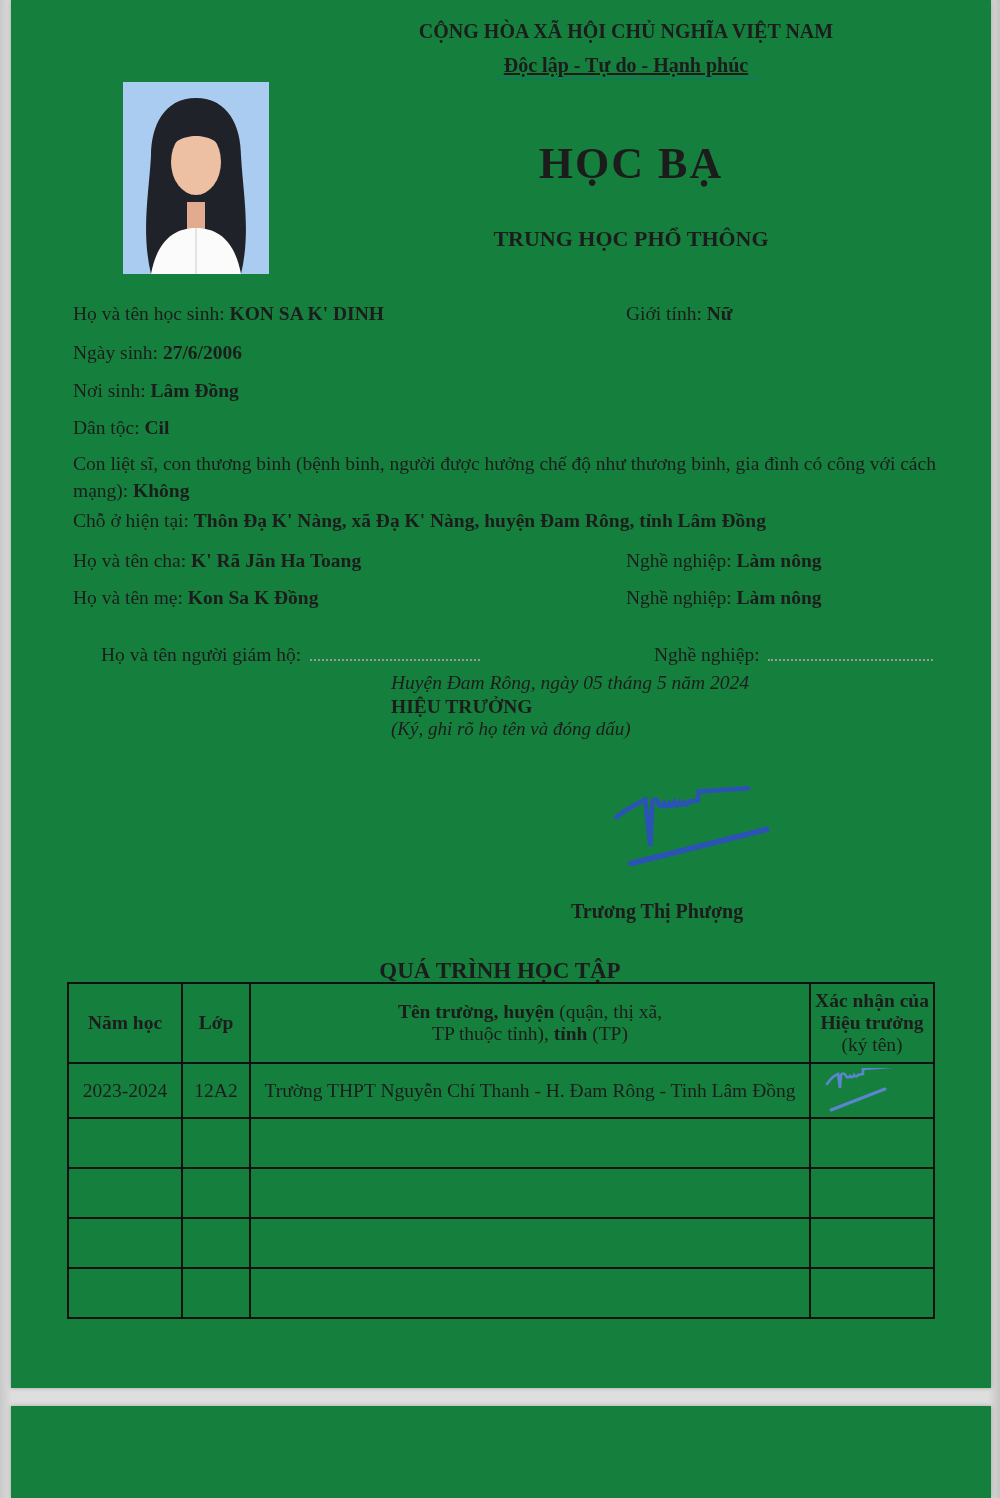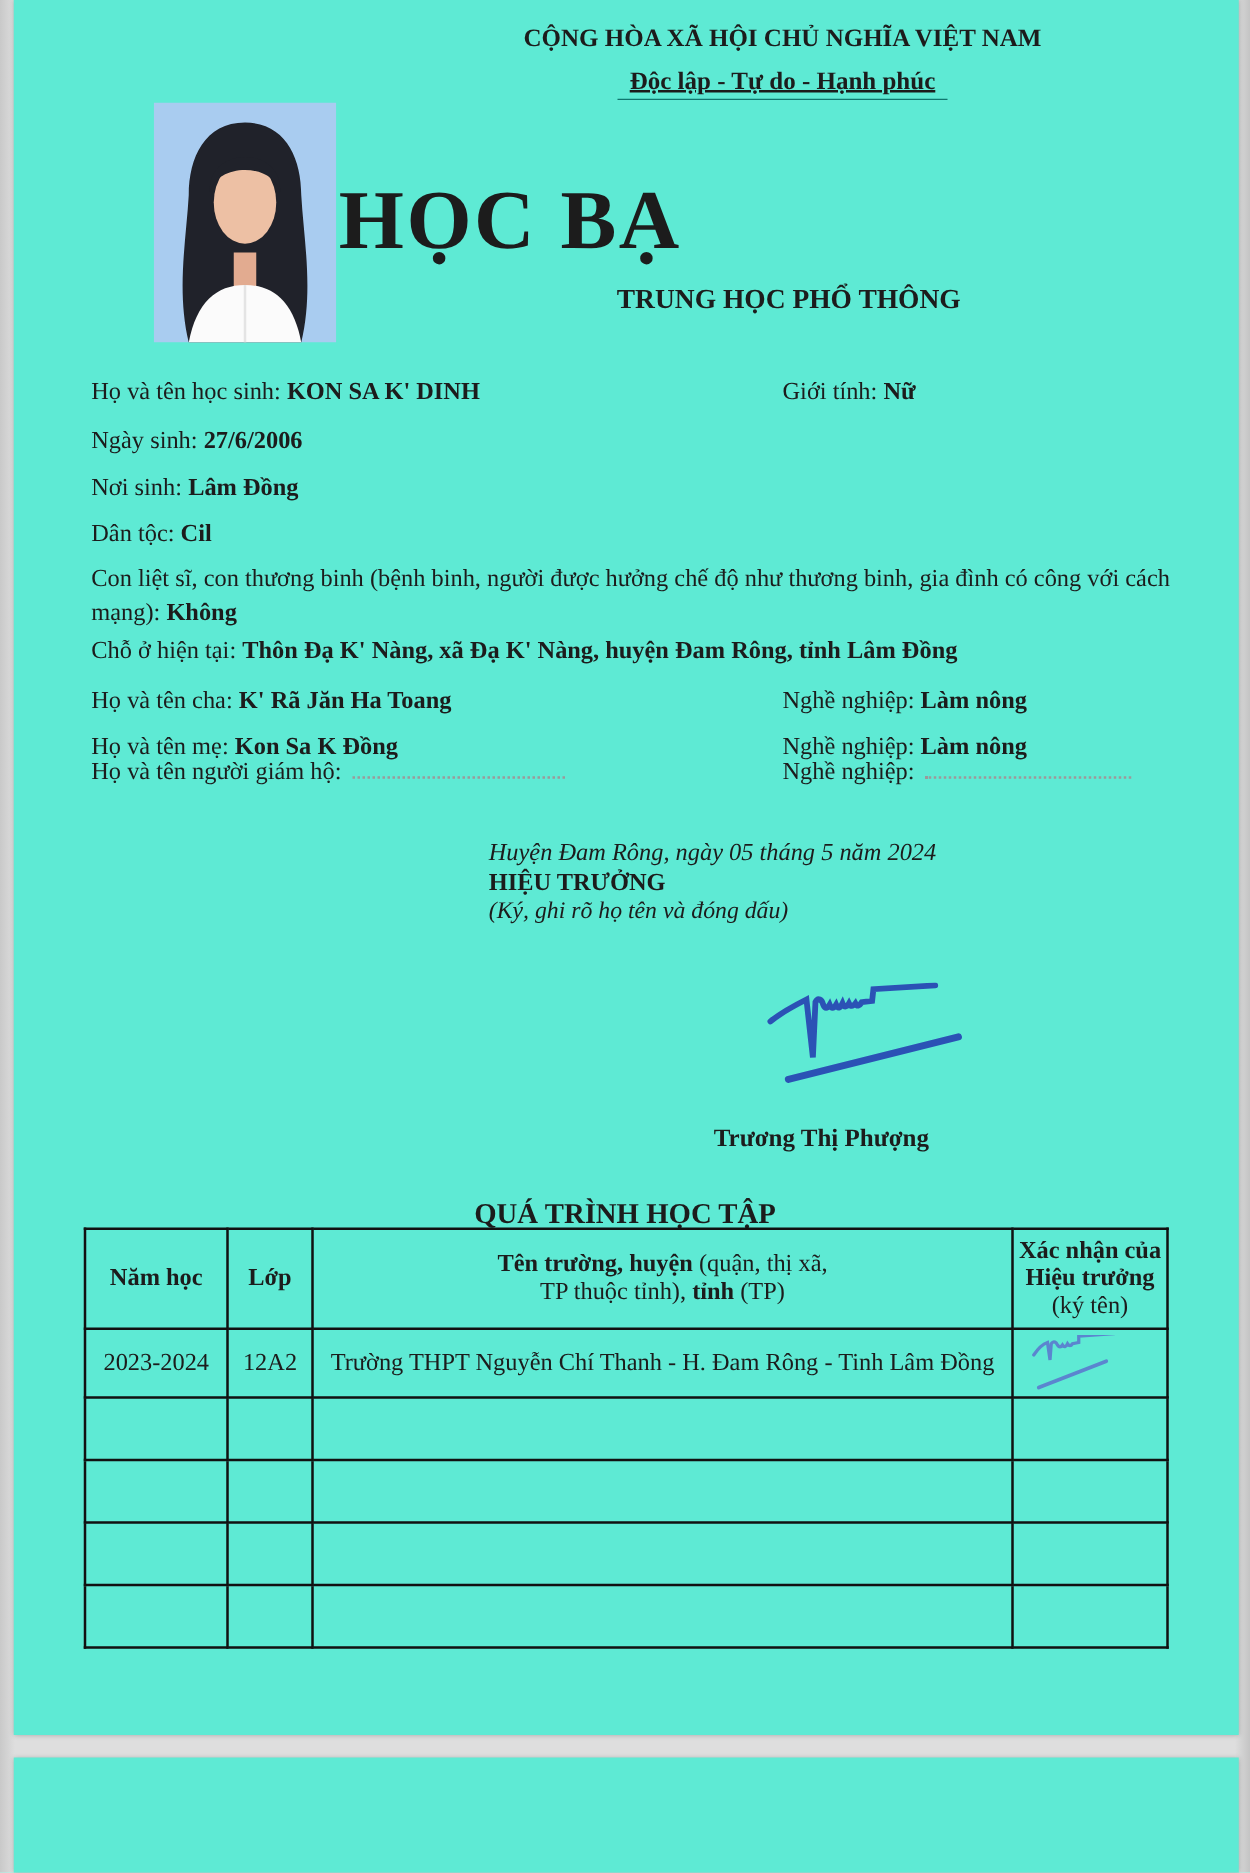--- a/index.html
+++ b/index.html
@@ -2,33 +2,33 @@
 <html><head>
 <meta charset="utf-8">
 <style>
   * { margin:0; padding:0; box-sizing:border-box; }
   html,body { width:1000px; height:1498px; }
   body {
     font-family:"Liberation Serif", serif;
     background:linear-gradient(90deg,#c9c9c9 0,#dedede 12px,#dedede 988px,#c4c4c4 1000px);
     color:#1c1c1c; position:relative; overflow:hidden;
   }
-  .page { position:absolute; left:11px; width:980px; background:#5eead4;
+  .page { position:absolute; left:11px; width:980px; background:#15803d;
           box-shadow:0 0 4px rgba(0,0,0,.25); }
   #page1 { top:0; height:1388px; }
   #page2 { top:1406px; height:92px; }
 
   .abs { position:absolute; }
 
   
   .nat-title { top:20px; left:0; width:100%; text-align:center; font-weight:bold; font-size:20px; }
   .nat-title .inner{ margin-left:250px; }
   .motto { top:54px; left:0; width:100%; text-align:center; font-weight:bold; font-size:20px; }
   .motto .inner { margin-left:250px; display:inline-block; border-bottom:1px solid #0f766e; padding:0 10px 2px;text-decoration:underline; }
-  .doc-title { top:138px; left:260px; width:720px; font-weight:bold; font-size:67px; letter-spacing:2px;font-family:Liberation Serif, serif; }
+  .doc-title { top:138px; left:260px; width:720px; text-align:center; font-weight:bold; font-size:44px; letter-spacing:2px;font-family:Liberation Serif, serif; }
   .doc-subtitle { top:226px; left:260px; width:720px; text-align:center; font-weight:bold; font-size:22px; }
 
   
   .photo { top:82px; left:112px; width:146px; height:192px; }
 
   
   .row { position:absolute; left:62px; width:880px; font-size:19.5px; }
   .row b { font-weight:bold; }
   .rcol { position:absolute; left:553px; top:0; }
   .dots { display:inline-block; width:170px; border-bottom:2px dotted #9a9a9a; height:14px; margin-left:4px; }
@@ -114,21 +114,21 @@
     </span>
   </div>
 
   <div class="row" style="top:587px;">
     <span>Họ và tên mẹ: </span><b>Kon Sa K Đồng</b>
     <span class="rcol">
       <span>Nghề nghiệp: </span><b>Làm nông</b>
     </span>
   </div>
 
-  <div class="row" style="top:607px;">
+  <div class="row" style="top:644px;margin-left:28px;">
     <span>Họ và tên người giám hộ: </span><span class="dots"></span>
     <span class="rcol">
       <span>Nghề nghiệp: </span><span class="dots small"></span>
     </span>
   </div>
 
   <div class="abs sign-block">
     <div class="date-line">Huyện Đam Rông, ngày 05 tháng 5 năm 2024</div>
     <div class="role">HIỆU TRƯỞNG</div>
     <div class="sign-note">(Ký, ghi rõ họ tên và đóng dấu)</div>

